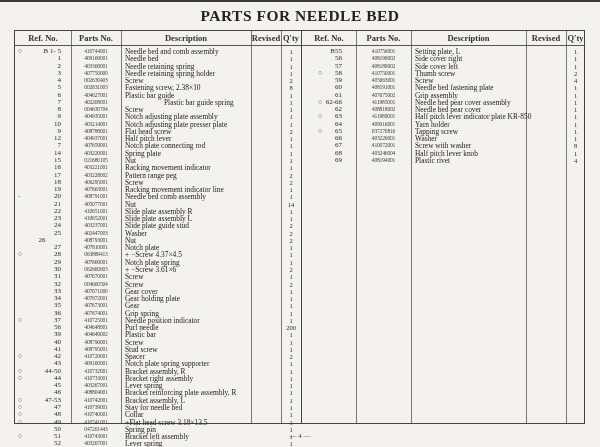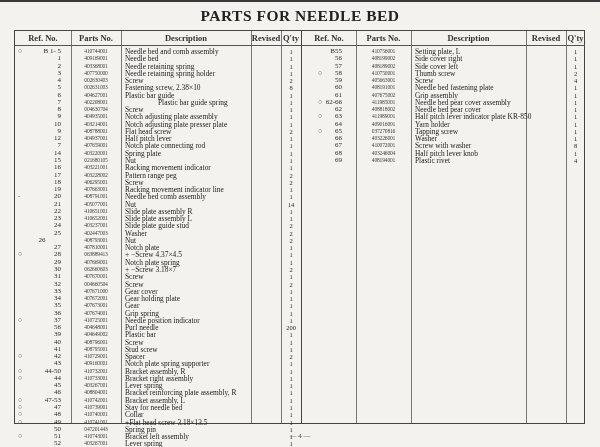--- a/index.html
+++ b/index.html
@@ -91,21 +91,21 @@
     <span class="mark" style="left:3px;"></span>
     <span class="ref" style="left:8px;width:38px;">6</span>
     <span class="pn" style="left:56px;width:50px;">404627001</span>
     <span class="desc" style="left:110px;">Plastic bar guide</span>
     <span class="qty" style="left:266px;width:20px;">1</span>
   </div>
         <div class="row">
     <span class="mark" style="left:3px;"></span>
     <span class="ref" style="left:8px;width:38px;">7</span>
     <span class="pn" style="left:56px;width:50px;">402208001</span>
-    <span class="desc" style="left:110px;padding-left:33px;">Plastic bar guide spring</span>
+    <span class="desc" style="left:116px;padding-left:33px;">Plastic bar guide spring</span>
     <span class="qty" style="left:266px;width:20px;">1</span>
   </div>
         <div class="row">
     <span class="mark" style="left:3px;"></span>
     <span class="ref" style="left:8px;width:38px;">8</span>
     <span class="pn" style="left:56px;width:50px;">004630704</span>
     <span class="desc" style="left:110px;">Screw</span>
     <span class="qty" style="left:266px;width:20px;">1</span>
   </div>
         <div class="row">
@@ -252,21 +252,21 @@
     <span class="mark" style="left:3px;"></span>
     <span class="ref" style="left:8px;width:38px;">29</span>
     <span class="pn" style="left:56px;width:50px;">407669001</span>
     <span class="desc" style="left:110px;">Notch plate spring</span>
     <span class="qty" style="left:266px;width:20px;">1</span>
   </div>
         <div class="row">
     <span class="mark" style="left:3px;"></span>
     <span class="ref" style="left:8px;width:38px;">30</span>
     <span class="pn" style="left:56px;width:50px;">062660603</span>
-    <span class="desc" style="left:110px;">+ −Screw 3.18×7</span>
+    <span class="desc" style="left:110px;">+ −Screw 3.61×6</span>
     <span class="qty" style="left:266px;width:20px;">2</span>
   </div>
         <div class="row">
     <span class="mark" style="left:3px;"></span>
     <span class="ref" style="left:8px;width:38px;">31</span>
     <span class="pn" style="left:56px;width:50px;">407670001</span>
     <span class="desc" style="left:110px;">Screw</span>
     <span class="qty" style="left:266px;width:20px;">1</span>
   </div>
         <div class="row">

